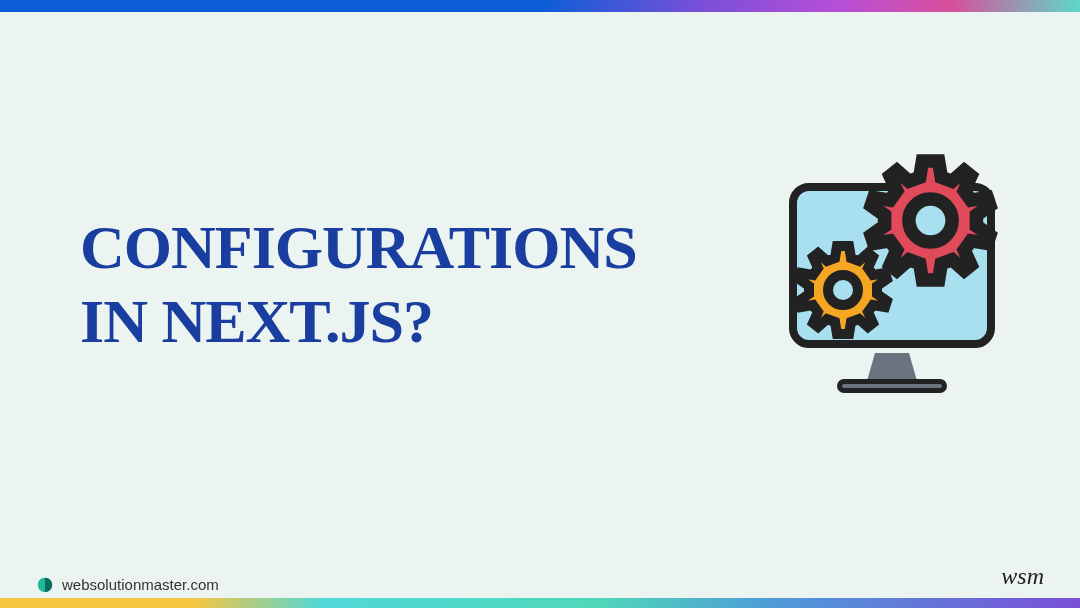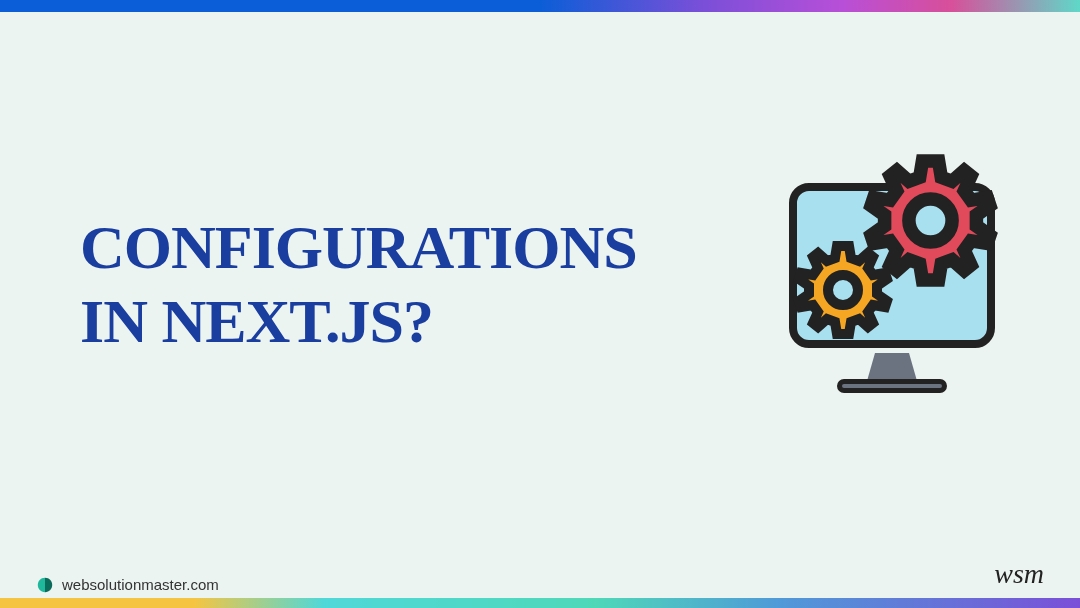--- a/index.html
+++ b/index.html
@@ -52,21 +52,21 @@
     .footer-text {
       color: #333;
       font-size: 15px;
       font-weight: 500;
     }
     .watermark {
       position: absolute;
       bottom: 18px;
       right: 36px;
       font-family: 'Brush Script MT', cursive;
-      font-size: 28px;
+      font-size: 24px;
       color: #222;
       font-style: italic;
     }
     .illustration {
       position: absolute;
       top: 165px;
       right: 70px;
       width: 235px;
       height: 235px;
     }

